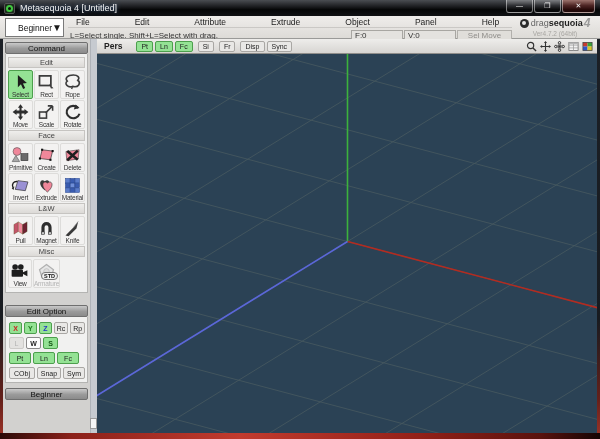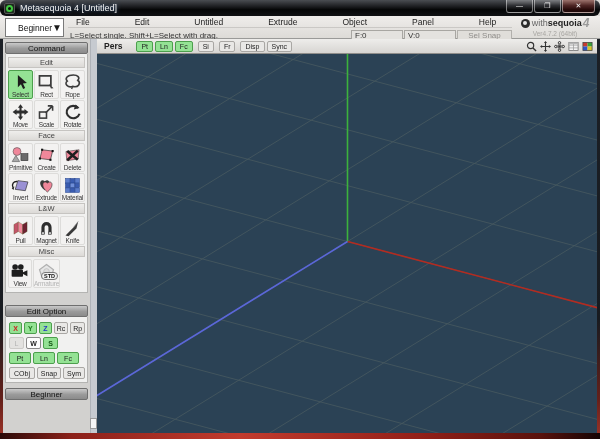--- a/index.html
+++ b/index.html
@@ -4,21 +4,21 @@
 <style>
   * { box-sizing: border-box; margin: 0; padding: 0; }
   html,body { width:600px; height:439px; overflow:hidden; }
   body { font-family:"Liberation Sans", sans-serif; background:#222; }
 
   .window { position:relative; width:600px; height:439px; background:#dcdad7; }
 
   
   .titlebar { position:absolute; top:0; left:0; right:0; height:16px;
     background:linear-gradient(180deg,#4a4d52 0%,#17181b 45%,#050607 60%,#101114 100%);
-    display:flex; align-items:center; padding-left:4px;border-radius:6px; }
+    display:flex; align-items:center; padding-left:4px; }
   .app-icon { width:11px; height:11px; border-radius:2px; background:#1d2b1d;
     border:1px solid #555; position:relative; flex:0 0 auto; }
   .app-icon::after { content:""; position:absolute; inset:1px; border-radius:50%;
     border:2px solid #41c841; background:#0c120c; }
   .win-title { color:#f0f0f0; font-size:9px; margin-left:5px; text-shadow:0 0 4px rgba(140,190,255,.7); }
   .win-controls { position:absolute; right:5px; top:0; display:flex; }
   .win-btn { width:27px; height:13px; margin-left:1px; border:1px solid rgba(255,255,255,.45);
     border-top:none; border-radius:0 0 3px 3px;
     background:linear-gradient(180deg,rgba(255,255,255,.28),rgba(255,255,255,.06) 45%,rgba(0,0,0,.25));
     color:#eee; font-size:7px; line-height:12px; text-align:center; cursor:default; }
@@ -133,37 +133,37 @@
 
   <div class="toolbar">
     <div class="mode-combo">
       <span>Beginner</span>
       <span class="combo-arrow">▼</span>
     </div>
     <div class="tb-mid">
       <div class="menubar">
         <span class="menu-item">File</span>
         <span class="menu-item">Edit</span>
-        <span class="menu-item">Untitled</span>
+        <span class="menu-item">Attribute</span>
         <span class="menu-item">Extrude</span>
         <span class="menu-item">Object</span>
         <span class="menu-item">Panel</span>
         <span class="menu-item">Help</span>
       </div>
       <div class="hintrow">
         <span class="hint">L=Select single.  Shift+L=Select with drag.</span>
         <div class="counter">F:0</div>
         <div class="counter">V:0</div>
-        <div class="sel-lock">Sel Snap</div>
+        <div class="sel-lock">Sel Move</div>
       </div>
     </div>
     <div class="brand">
       <div class="brand-line">
         <span class="brand-circle"></span>
-        <span class="brand-meta">with</span>
+        <span class="brand-meta">drag</span>
           <span class="brand-seq">sequoia</span>
           <span class="brand-four">4</span>
       </div>
       <div class="version">Ver4.7.2 (64bit)</div>
     </div>
   </div>
 
   <div class="frame-left"></div>
   <div class="frame-right"></div>
   <div class="frame-bottom"></div>

